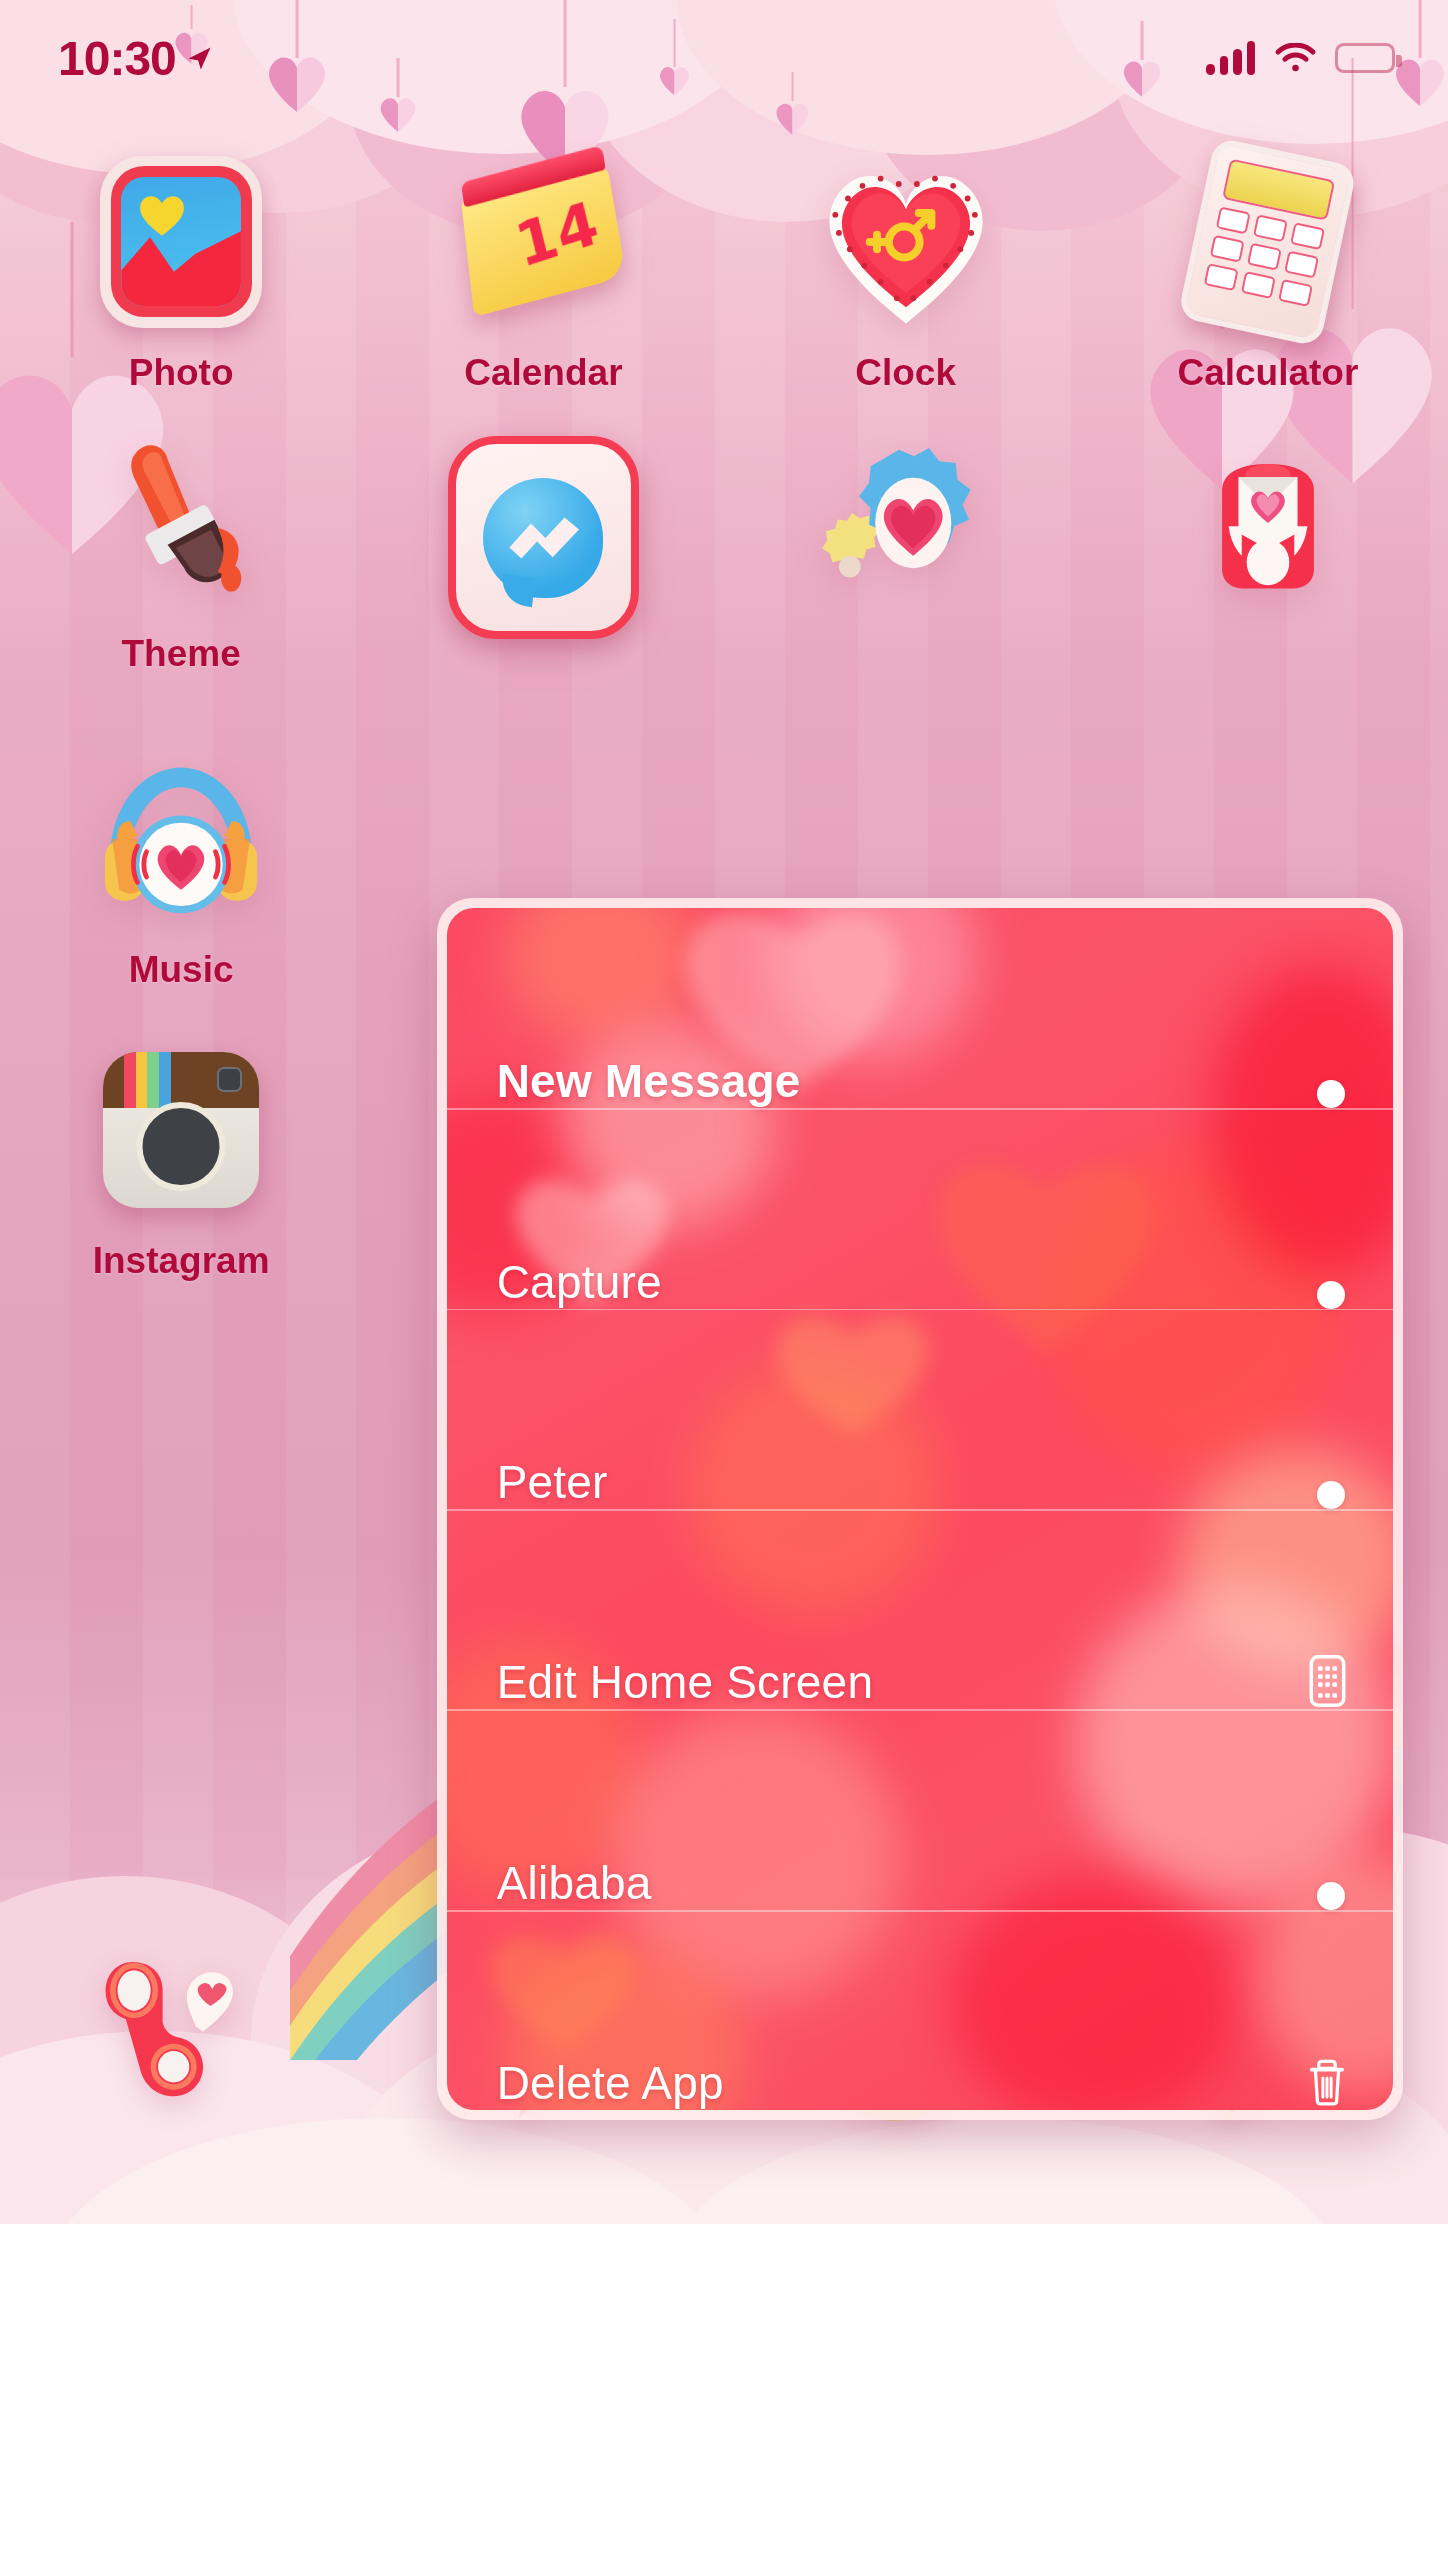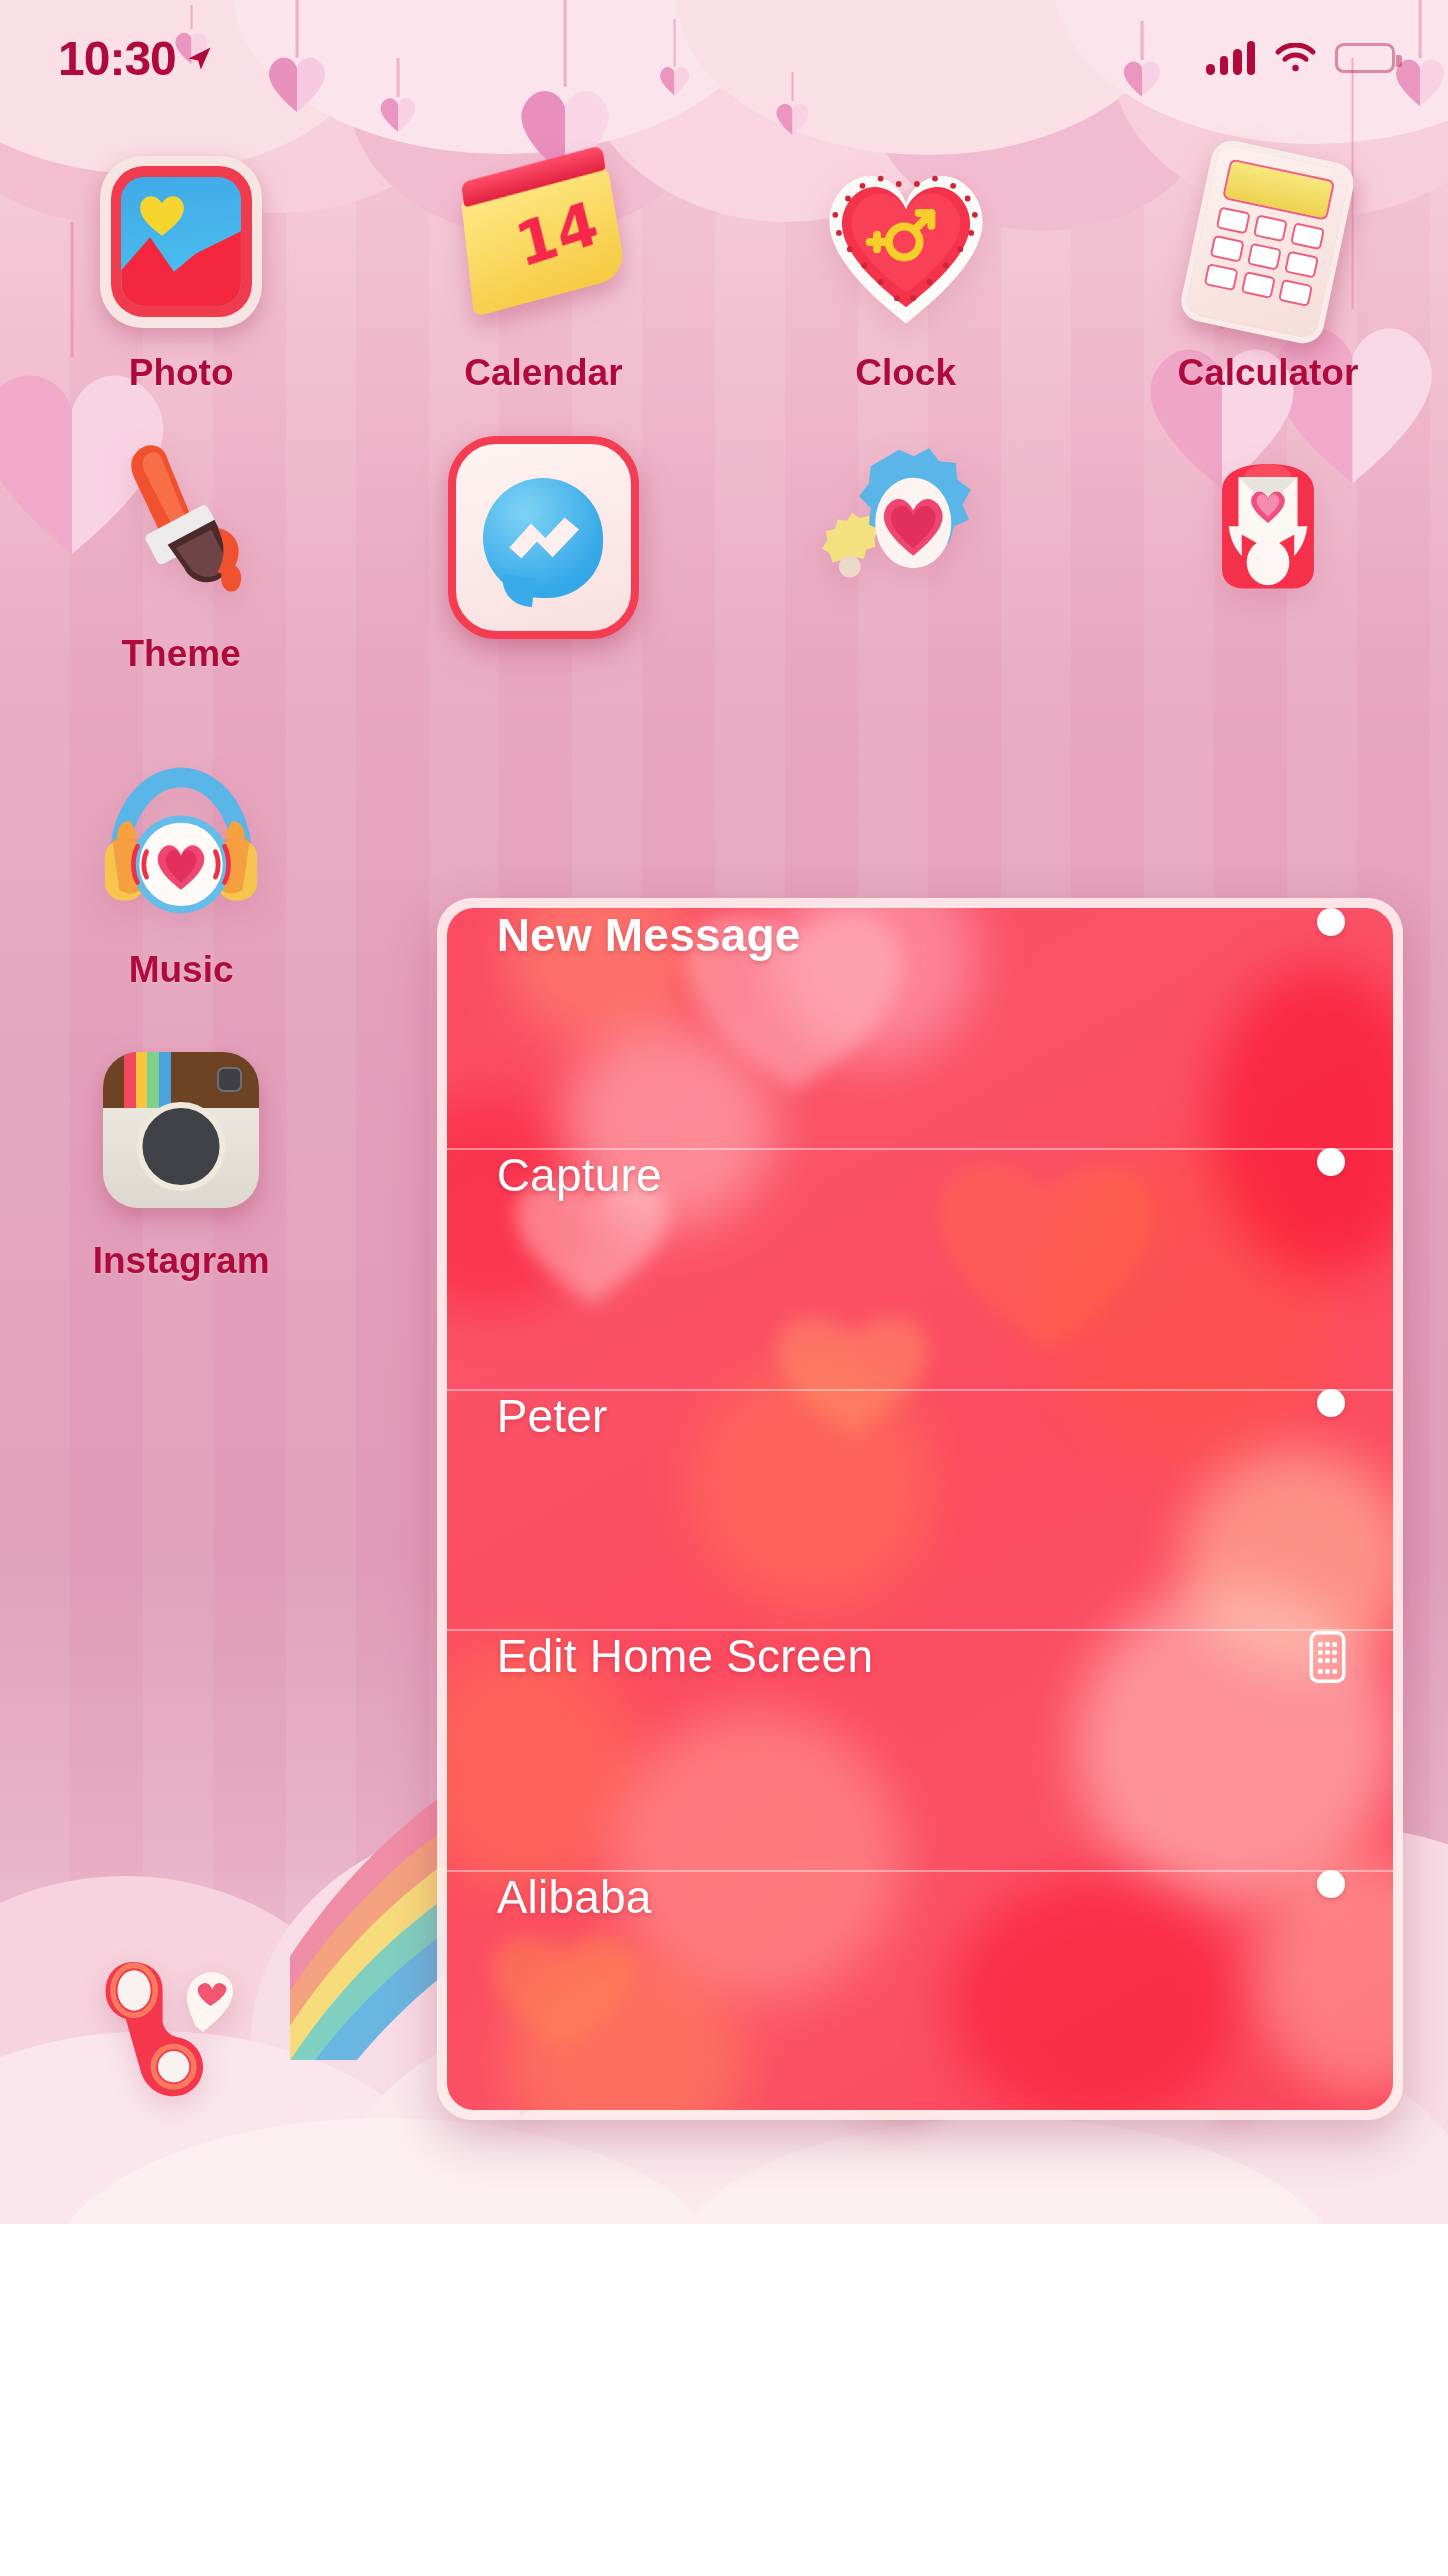--- a/index.html
+++ b/index.html
@@ -197,21 +197,21 @@
     box-shadow:0 17.4px 48px rgba(150,40,80,.3);
     z-index:60; overflow:hidden;
   }
   .ctxinner {
     position:relative;width:100%;height:100%;border-radius:27px;overflow:hidden;
     background:linear-gradient(150deg,#fb4a63 0%,#fb5368 25%,#fc4a5f 50%,#fb5266 75%,#fb4257 100%);
   }
   .blob { position:absolute; border-radius:50%; filter:blur(25px); }
   .menu-list { position:relative; z-index:3; height:100%; display:flex; flex-direction:column; }
   .mitem {
-    flex:1; display:flex;align-items:flex-start;justify-content:space-between;
+    flex:1; display:flex;align-items:flex-end;justify-content:space-between;
     padding:0 41px 0 50px; position:relative;
   }
   .mitem + .mitem::before {
     content:''; position:absolute;top:0;left:0;right:0;height:1.9px;
     background:rgba(255,255,255,.42);
   }
   .mlabel {
     font-size:46px; color:#fff; font-weight:normal;
     text-shadow:0 1.9px 4.8px rgba(160,20,50,.30);
     letter-spacing:0.2px;
@@ -624,20 +624,31 @@
             </svg>
           </span>
         </div>
 
         <div class="mitem">
           <span class="mlabel">Alibaba</span>
           <span class="mdot"></span>
         </div>
 
 
+        <div class="mitem">
+          <span class="mlabel">Delete App</span>
+          <span class="micon">
+            <svg width="42" height="52" viewBox="0 0 30 38">
+              <path d="M11 4 h8 a2 2 0 0 1 2 2 v3 h-12 V6 a2 2 0 0 1 2-2Z" fill="none" stroke="#fff" stroke-width="2.4"></path>
+              <path d="M4 10 h22" stroke="#fff" stroke-width="2.8" stroke-linecap="round"></path>
+              <path d="M6.5 10 L8 33 a2 2 0 0 0 2 2 h10 a2 2 0 0 0 2-2 L23.5 10" fill="none" stroke="#fff" stroke-width="2.4" stroke-linejoin="round"></path>
+              <path d="M12 16 v14 M15 16 v14 M18 16 v14" stroke="#fff" stroke-width="2.2" stroke-linecap="round"></path>
+            </svg>
+          </span>
+        </div>
 
       </div>
     </div>
   </div>
 
   <svg class="rainbow" viewBox="0 0 1150 520" preserveAspectRatio="none">
     <g fill="none" stroke-width="34">
       <path d="M-40 520 C130 150 520 40 1190 110" stroke="#f08da6"></path>
       <path d="M-40 556 C130 186 520 76 1190 146" stroke="#f4a27f"></path>
       <path d="M-40 592 C130 222 520 112 1190 182" stroke="#f7dc7c"></path>

